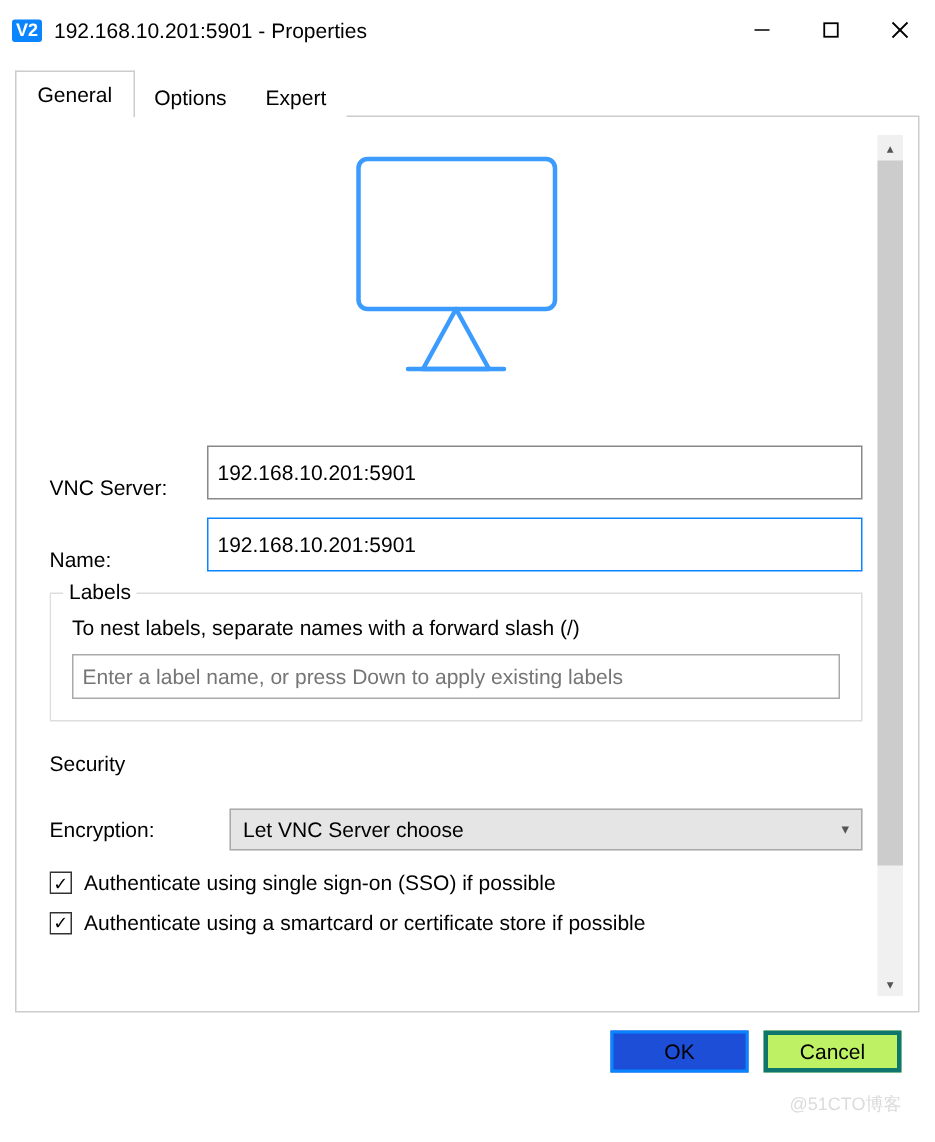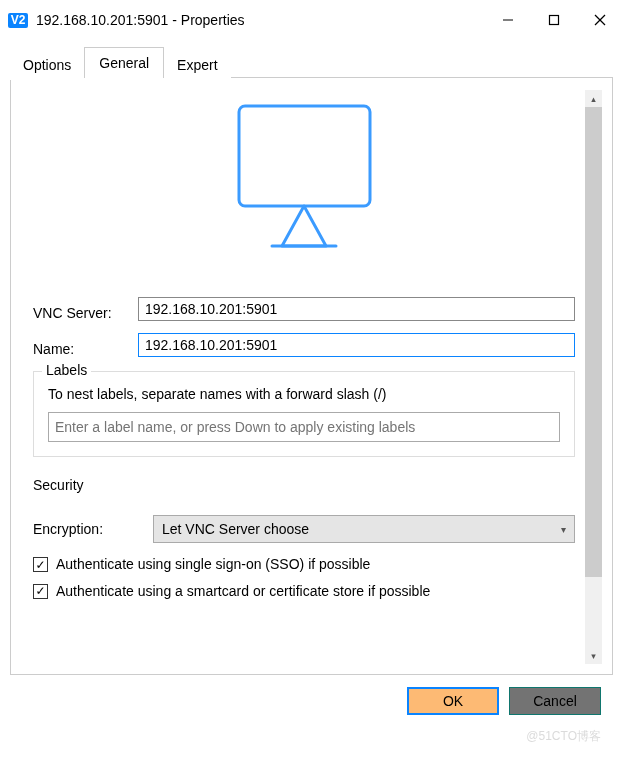--- a/index.html
+++ b/index.html
@@ -103,21 +103,21 @@
     }
 
     .form-row {
       display: flex;
       align-items: flex-end;
       margin-bottom: 12px;
     }
     .form-label { width: 105px; }
     .text-input {
       flex: 1;
-      height: 24px;
+      height: 36px;
       padding: 0 6px;
       border: 1px solid #888;
       font-family: inherit;
       font-size: 14px;
     }
     .text-input.focused { border: 1px solid #0a84ff; }
 
     .fieldset {
       border: 1px solid #ddd;
       margin-top: 14px;
@@ -182,29 +182,29 @@
 
     .button-bar {
       display: flex;
       justify-content: flex-end;
       gap: 10px;
       padding: 12px 12px 0 0;
     }
     .dlg-btn {
       width: 92px;
       height: 28px;
-      border: 1px solid #0f766e;
-      background: #737373;
+      border: 3px solid #0f766e;
+      background: #bef264;
       display: flex;
       align-items: center;
       justify-content: center;
       font-family: inherit;
       font-size: 14px;
     }
-    .dlg-btn.primary { border: 2px solid #0a84ff; background:#fdba74; }
+    .dlg-btn.primary { border: 2px solid #0a84ff; background:#1d4ed8; }
 
     .watermark {
       position: absolute;
       right: 22px;
       bottom: 16px;
       color: #ccc;
       font-size: 12px;
       opacity: 0.7;
     }
   </style>
@@ -229,22 +229,22 @@
       <svg viewBox="0 0 12 12">
           <line x1="1" y1="1" x2="11" y2="11" stroke="#000" stroke-width="1.2"></line>
           <line x1="11" y1="1" x2="1" y2="11" stroke="#000" stroke-width="1.2"></line>
         </svg>
     </div>
   </div>
 </div>
 
 <div class="content-wrapper">
   <div class="tabs">
+    <div class="tab active">General</div>
     <div class="tab">Options</div>
-    <div class="tab active">General</div>
     <div class="tab">Expert</div>
   </div>
 
   <div class="tab-panel">
     <div class="scroll-area">
 
       <svg class="monitor-svg" width="175" height="175" viewBox="0 0 175 175">
         <rect x="22" y="10" width="131" height="100" rx="6" fill="none" stroke="#3b9bff" stroke-width="3"></rect>
         <path d="M 87 110 L 65 150 L 109 150 Z" fill="none" stroke="#3b9bff" stroke-width="3" stroke-linejoin="round"></path>
         <line x1="55" y1="150" x2="119" y2="150" stroke="#3b9bff" stroke-width="3" stroke-linecap="round"></line>

